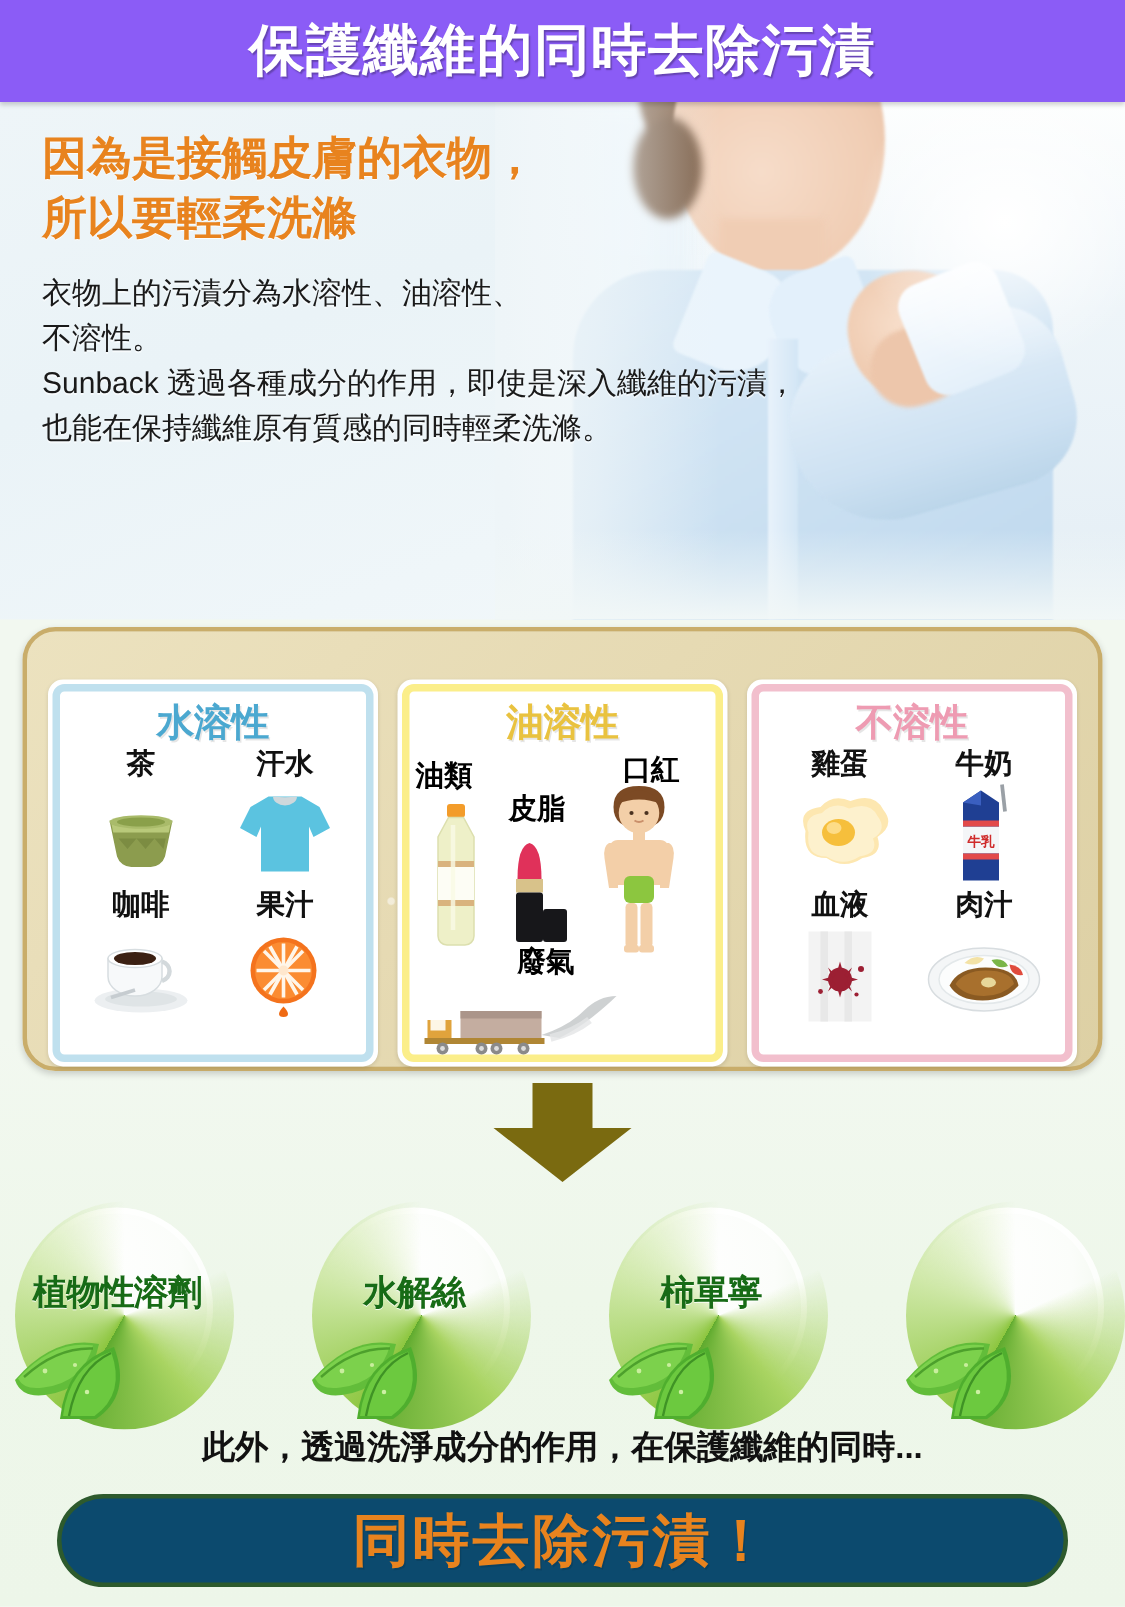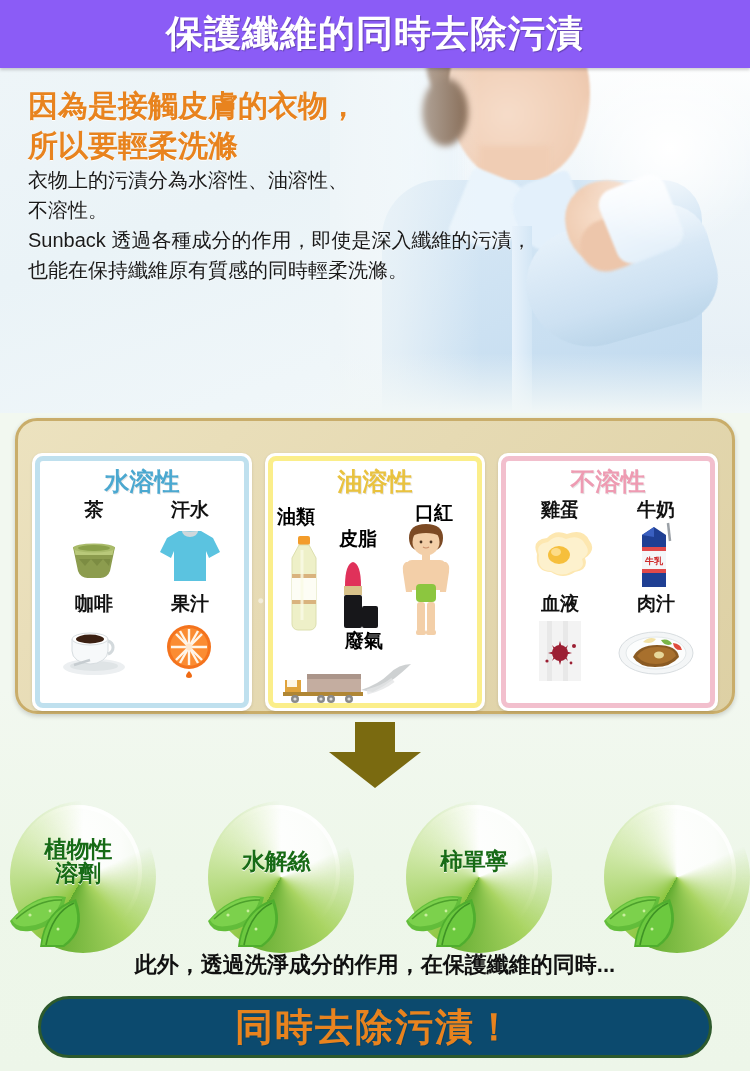--- a/index.html
+++ b/index.html
@@ -70,21 +70,21 @@
   .ph-glow{position:absolute;right:-20px;top:-20px;width:200px;height:200px;
       border-radius:50%;background:radial-gradient(circle,#ffffff 0%,rgba(255,255,255,0) 70%);}
   .ph-fadeL{position:absolute;left:0;top:0;width:150px;height:345px;
       background:linear-gradient(90deg,#eef5f8 0%,rgba(238,245,248,.65) 45%,rgba(238,245,248,0) 100%);}
   .ph-fadeB{position:absolute;left:0;bottom:0;width:420px;height:60px;
       background:linear-gradient(0deg,#f1f7f7 0%,rgba(241,247,247,0) 100%);}
 
   .hero-text{position:absolute;left:28px;top:18px;width:560px;z-index:3;}
   .lead{
     color:#e8831e;font-size:30px;font-weight:bold;line-height:1.32;
-    text-shadow:0 1px 0 rgba(255,255,255,.85);margin:0 0 0 0;white-space:nowrap;
+    text-shadow:0 1px 0 rgba(255,255,255,.85);margin:0 0 16px 0;white-space:nowrap;
   }
   .body-copy{color:#1a1a1a;font-size:20px;line-height:1.5;font-weight:500;}
   .body-copy div{white-space:nowrap;text-shadow:0 1px 0 rgba(255,255,255,.6);}
 
   
   .panels-outer{
     position:absolute;left:15px;top:418px;width:720px;height:296px;
     border:3px solid #c9ad6a;border-radius:22px;
     background:
       radial-gradient(circle at 12% 22%,rgba(255,255,255,.55) 0 2px,rgba(0,0,0,0) 3px),
@@ -149,21 +149,21 @@
   .badge-ring{
     position:absolute;left:2px;top:0;width:136px;height:142px;border-radius:50%;
     border:5px solid transparent;
     background:
       linear-gradient(#fff0,#fff0) padding-box,
       conic-gradient(from 210deg,#8dc63f 0deg,#cfe8a8 80deg,rgba(255,255,255,0) 150deg,
                      rgba(255,255,255,0) 215deg,#a9d462 290deg,#5faa2e 360deg) border-box;
   }
   .badge-label{
     position:absolute;left:0;top:0;width:140px;height:120px;
-    display:flex;flex-direction:column;align-items:center;justify-content:center;
+    display:flex;flex-direction:row;align-items:center;justify-content:center;
     color:#176b16;font-size:23px;font-weight:bold;line-height:1.06;text-align:center;
     text-shadow:0 1px 0 rgba(255,255,255,.85);z-index:3;letter-spacing:-.5px;
   }
   .badge-leaves{position:absolute;left:-2px;bottom:-6px;z-index:2;}
 
   
   .foot-note{
     position:absolute;left:0;top:950px;width:750px;text-align:center;
     font-size:22px;font-weight:bold;color:#111;z-index:4;white-space:nowrap;
   }

